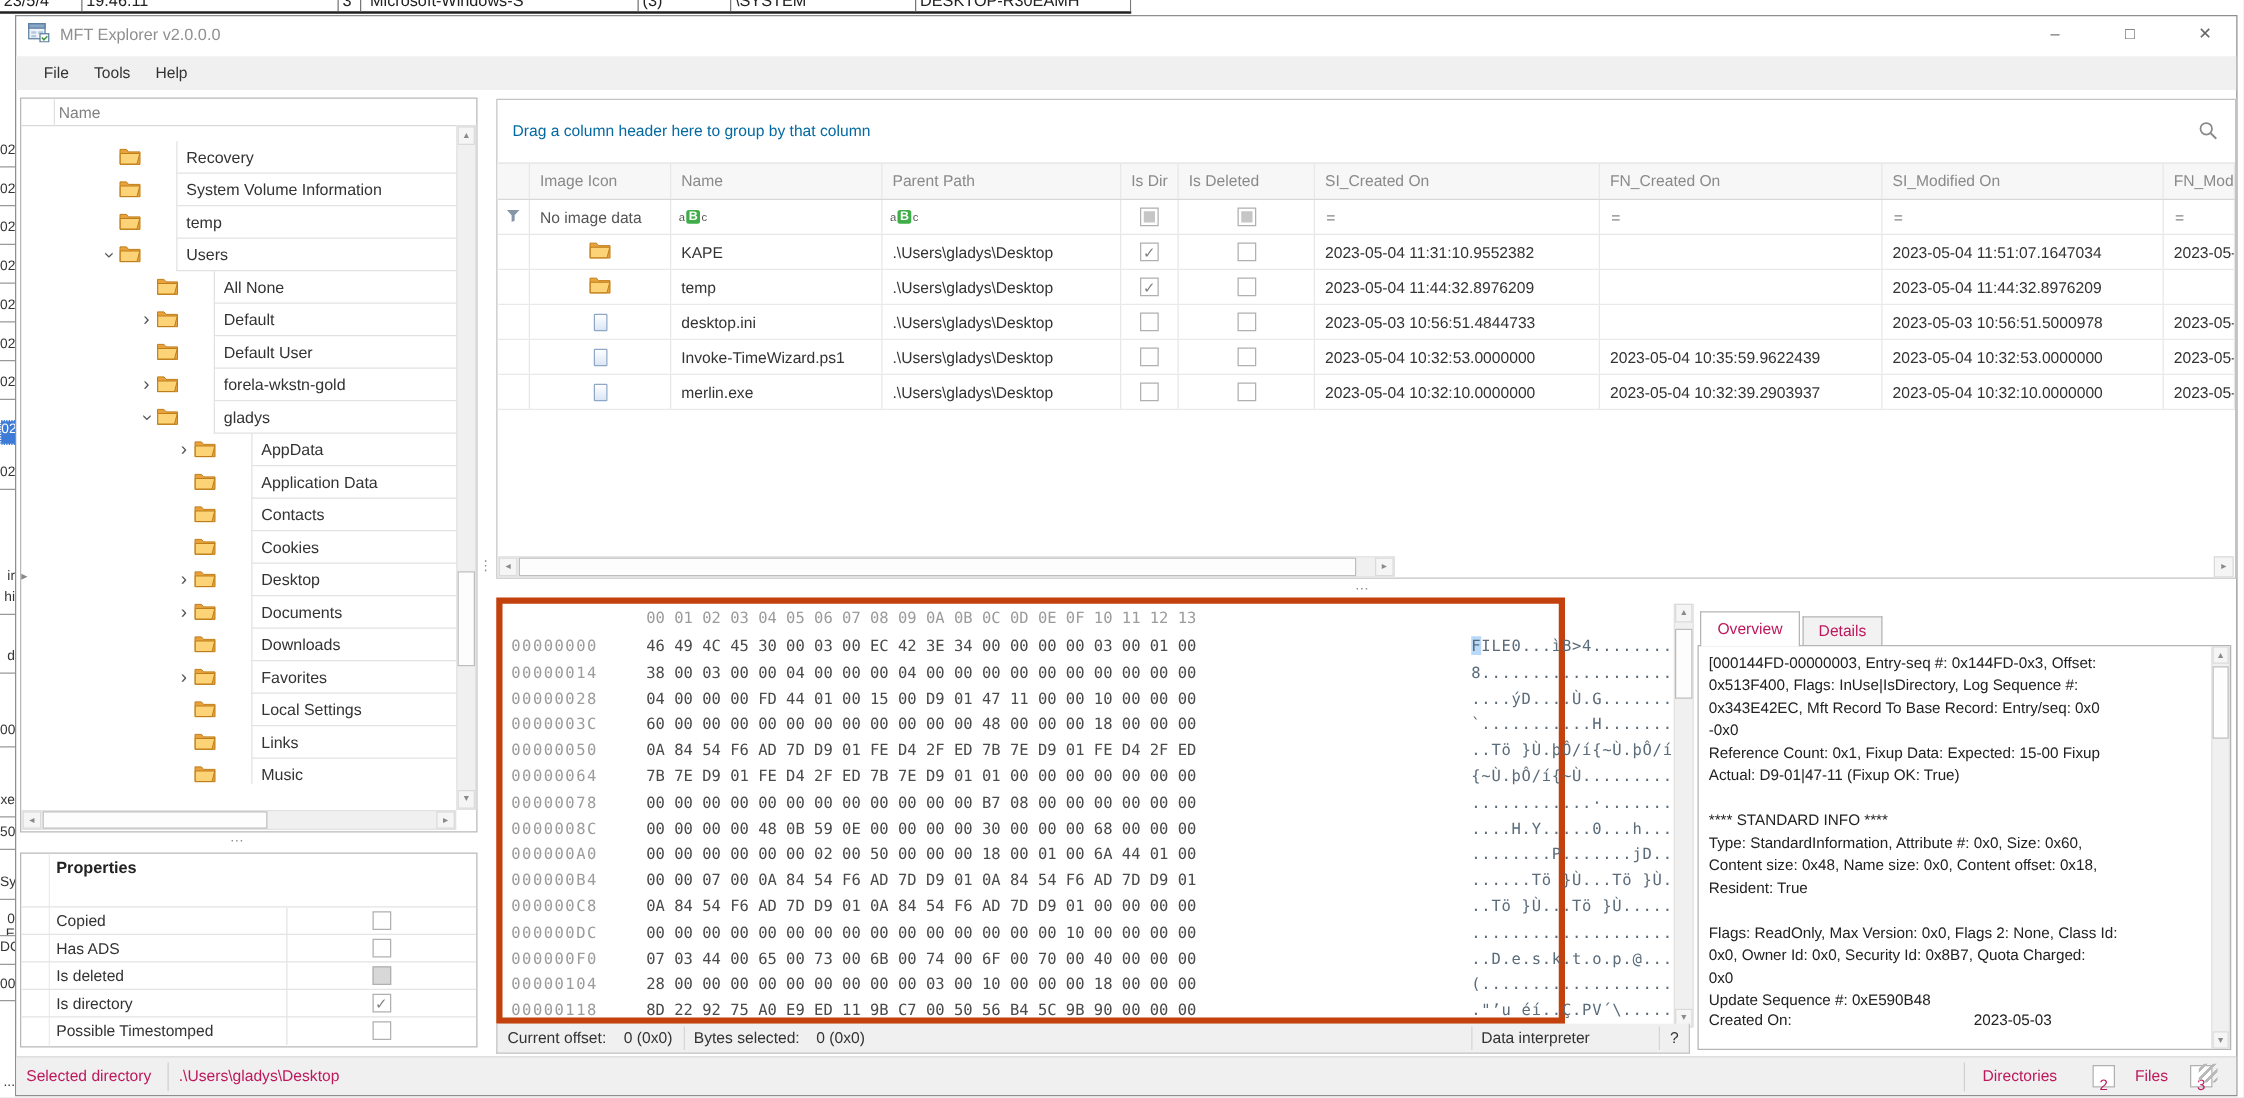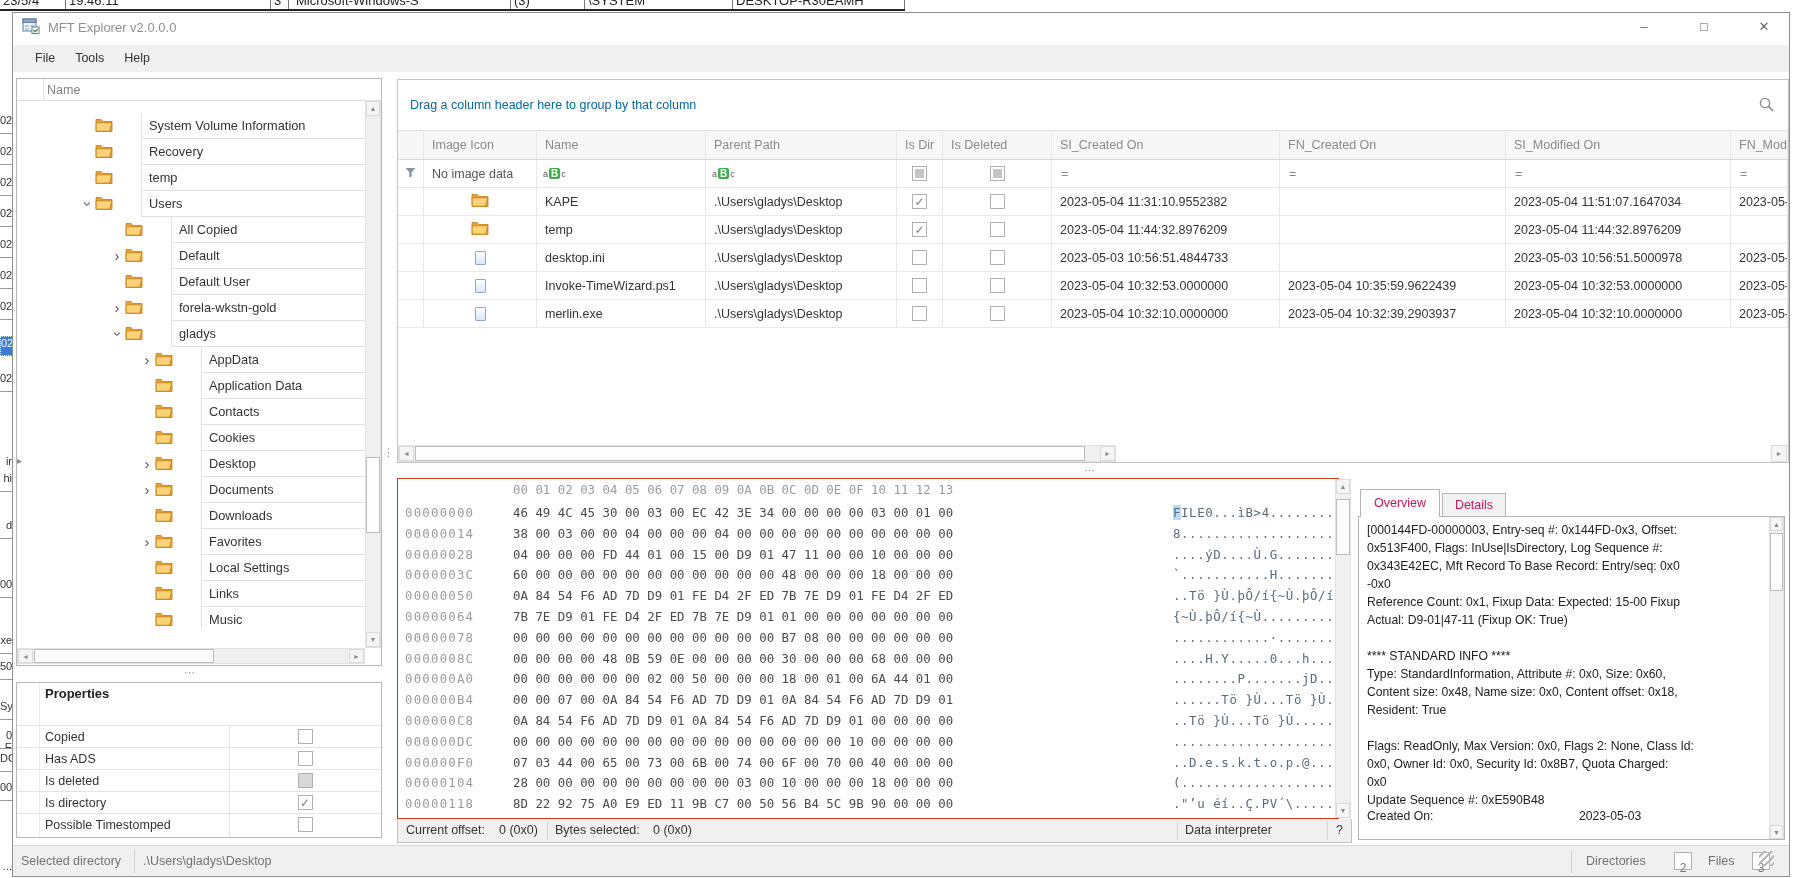--- a/index.html
+++ b/index.html
@@ -70,21 +70,21 @@
   .grow { height:28px; border-bottom:1px solid #e9e9e9; color:#333; }
   .gcell.pad { padding-left:8px; }
   .gcell.center { justify-content:center; }
   .ficon { display:inline-block; width:11px; height:14px; border:1px solid #8fa8c8; border-radius:1px;
            background:linear-gradient(#ffffff,#dbe6f5); }
   .abc { display:inline-flex; align-items:center; font-size:9px; color:#555; margin-left:6px; }
   .abc .b { background:#3fae49; color:#fff; font-size:10px; font-weight:bold; padding:0 2px; margin:0 1px; border-radius:2px; }
   .eq { color:#8a8a8a; padding-left:9px; }
 
   
-  #hex-panel { left:397px; top:478px; width:942px; height:341px; border:1px solid #c2410c; background:#fff;
+  #hex-panel { left:397px; top:478px; width:855px; height:341px; border:5px solid #c2410c; background:#fff;
                font-family:"DejaVu Sans Mono",monospace; font-size:12.4px; }
   #hex-head { position:absolute; left:115px; top:3px; color:#9b9b9b; white-space:pre; }
   #hex-rows { position:absolute; left:0; top:24px; width:935px; overflow:hidden; }
   .hrow { position:relative; height:20.8px; line-height:20.8px; white-space:pre; }
   .hoff { position:absolute; left:7px; color:#9b9b9b; letter-spacing:1.2px; }
   .hbytes { position:absolute; left:115px; color:#4a4a4a; }
   .hascii { position:absolute; left:775px; color:#5a6b7a; letter-spacing:0.6px; }
   .hascii .hl { background:#b8d9f8; }
 
   #hex-footer { left:397px; top:819px; width:955px; height:24px; background:#f0f0f0; border:1px solid #c3c3c3; border-top:none; }
@@ -96,21 +96,21 @@
   #tab-overview { left:1360px; top:489px; width:80px; height:28px; line-height:27px; background:#fff; z-index:3; }
   #tab-details  { left:1442px; top:493px; width:64px; height:24px; line-height:23px; background:#f2f2f2; z-index:1; }
   #details-content { left:1358px; top:516px; width:427px; height:324px; border:1px solid #b5b5b5; background:#fff; z-index:2; }
   #overview-text { position:absolute; left:8px; top:4px; width:398px; font-size:12.2px; line-height:18px;
                    color:#222; white-space:pre-wrap; }
   #created-row { position:absolute; left:8px; top:292px; width:400px; font-size:12.2px; color:#222; }
   #created-row .cl { display:inline-block; width:212px; }
 
   
   #status-bar { left:13px; top:845px; width:1776px; height:31px; background:#f0f0f0; border-top:1px solid #d9d9d9; }
-  #status-bar span { position:absolute; line-height:30px; color:#737373; }
+  #status-bar span { position:absolute; line-height:30px; color:#be185d; }
   #status-bar .vsep { position:absolute; top:4px; width:1px; height:23px; background:#d0d0d0; }
   .cnt-box { position:absolute; top:6px; width:18px; height:18px; border:1px solid #b0b0b0; background:#fff;
              text-align:center; line-height:17px; font-size:12px; color:#333; }
   #grip { position:absolute; left:1759px; top:851px; width:15px; height:15px;
           background:repeating-linear-gradient(135deg, transparent 0 3px, #b9b9b9 3px 5px); }
 
   .dots { color:#909090; font-size:11px; letter-spacing:1px; }
 </style>
 </head>
 <body>
@@ -172,30 +172,30 @@
       <span class="lbl">Name</span>
     </div>
     <div id="tree-viewport">
         <div class="trow">
           <span class="sp" style="width: 61px;"></span>
           <span class="exp"></span>
           <span class="tree-ficon"><svg width="18" height="14" viewBox="0 0 18 14">
               <path d="M1 1.5 h5.2 l1.6 2 H17 v10 H1 Z" fill="#E9A23B" stroke="#C07E18" stroke-width="0.8"></path>
               <path d="M1.2 4.8 h15.6 l-2.2 8.4 H1.2 Z" fill="#FCD477" stroke="#C07E18" stroke-width="0.8"></path>
             </svg></span>
+          <span class="tcell">Recovery</span>
+        </div>
+        <div class="trow">
+          <span class="sp" style="width: 61px;"></span>
+          <span class="exp"></span>
+          <span class="tree-ficon"><svg width="18" height="14" viewBox="0 0 18 14">
+              <path d="M1 1.5 h5.2 l1.6 2 H17 v10 H1 Z" fill="#E9A23B" stroke="#C07E18" stroke-width="0.8"></path>
+              <path d="M1.2 4.8 h15.6 l-2.2 8.4 H1.2 Z" fill="#FCD477" stroke="#C07E18" stroke-width="0.8"></path>
+            </svg></span>
           <span class="tcell">System Volume Information</span>
-        </div>
-        <div class="trow">
-          <span class="sp" style="width: 61px;"></span>
-          <span class="exp"></span>
-          <span class="tree-ficon"><svg width="18" height="14" viewBox="0 0 18 14">
-              <path d="M1 1.5 h5.2 l1.6 2 H17 v10 H1 Z" fill="#E9A23B" stroke="#C07E18" stroke-width="0.8"></path>
-              <path d="M1.2 4.8 h15.6 l-2.2 8.4 H1.2 Z" fill="#FCD477" stroke="#C07E18" stroke-width="0.8"></path>
-            </svg></span>
-          <span class="tcell">Recovery</span>
         </div>
         <div class="trow">
           <span class="sp" style="width: 61px;"></span>
           <span class="exp"></span>
           <span class="tree-ficon"><svg width="18" height="14" viewBox="0 0 18 14">
               <path d="M1 1.5 h5.2 l1.6 2 H17 v10 H1 Z" fill="#E9A23B" stroke="#C07E18" stroke-width="0.8"></path>
               <path d="M1.2 4.8 h15.6 l-2.2 8.4 H1.2 Z" fill="#FCD477" stroke="#C07E18" stroke-width="0.8"></path>
             </svg></span>
           <span class="tcell">temp</span>
         </div>
@@ -208,21 +208,21 @@
             </svg></span>
           <span class="tcell">Users</span>
         </div>
         <div class="trow">
           <span class="sp" style="width: 91px;"></span>
           <span class="exp"></span>
           <span class="tree-ficon"><svg width="18" height="14" viewBox="0 0 18 14">
               <path d="M1 1.5 h5.2 l1.6 2 H17 v10 H1 Z" fill="#E9A23B" stroke="#C07E18" stroke-width="0.8"></path>
               <path d="M1.2 4.8 h15.6 l-2.2 8.4 H1.2 Z" fill="#FCD477" stroke="#C07E18" stroke-width="0.8"></path>
             </svg></span>
-          <span class="tcell">All Copied</span>
+          <span class="tcell">All None</span>
         </div>
         <div class="trow">
           <span class="sp" style="width: 91px;"></span>
           <span class="exp"><span>›</span></span>
           <span class="tree-ficon"><svg width="18" height="14" viewBox="0 0 18 14">
               <path d="M1 1.5 h5.2 l1.6 2 H17 v10 H1 Z" fill="#E9A23B" stroke="#C07E18" stroke-width="0.8"></path>
               <path d="M1.2 4.8 h15.6 l-2.2 8.4 H1.2 Z" fill="#FCD477" stroke="#C07E18" stroke-width="0.8"></path>
             </svg></span>
           <span class="tcell">Default</span>
         </div>

